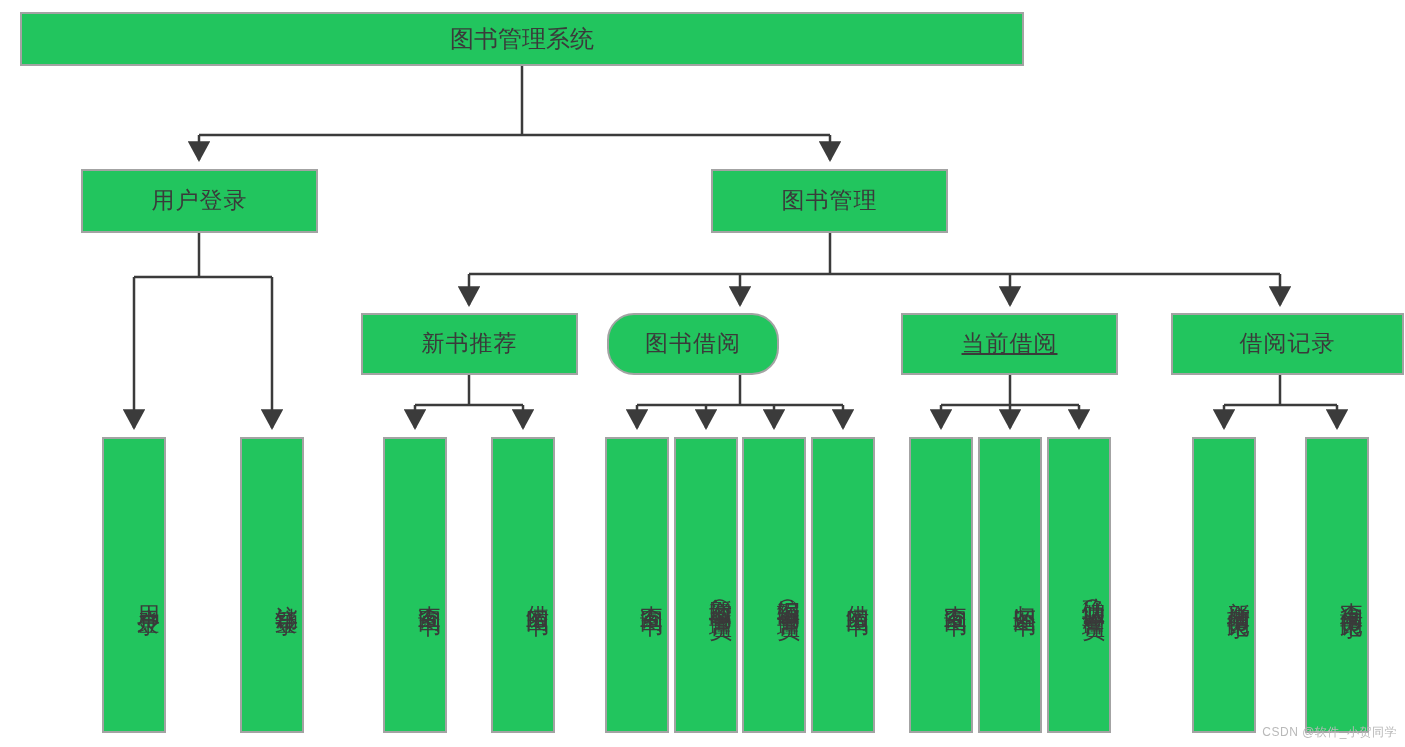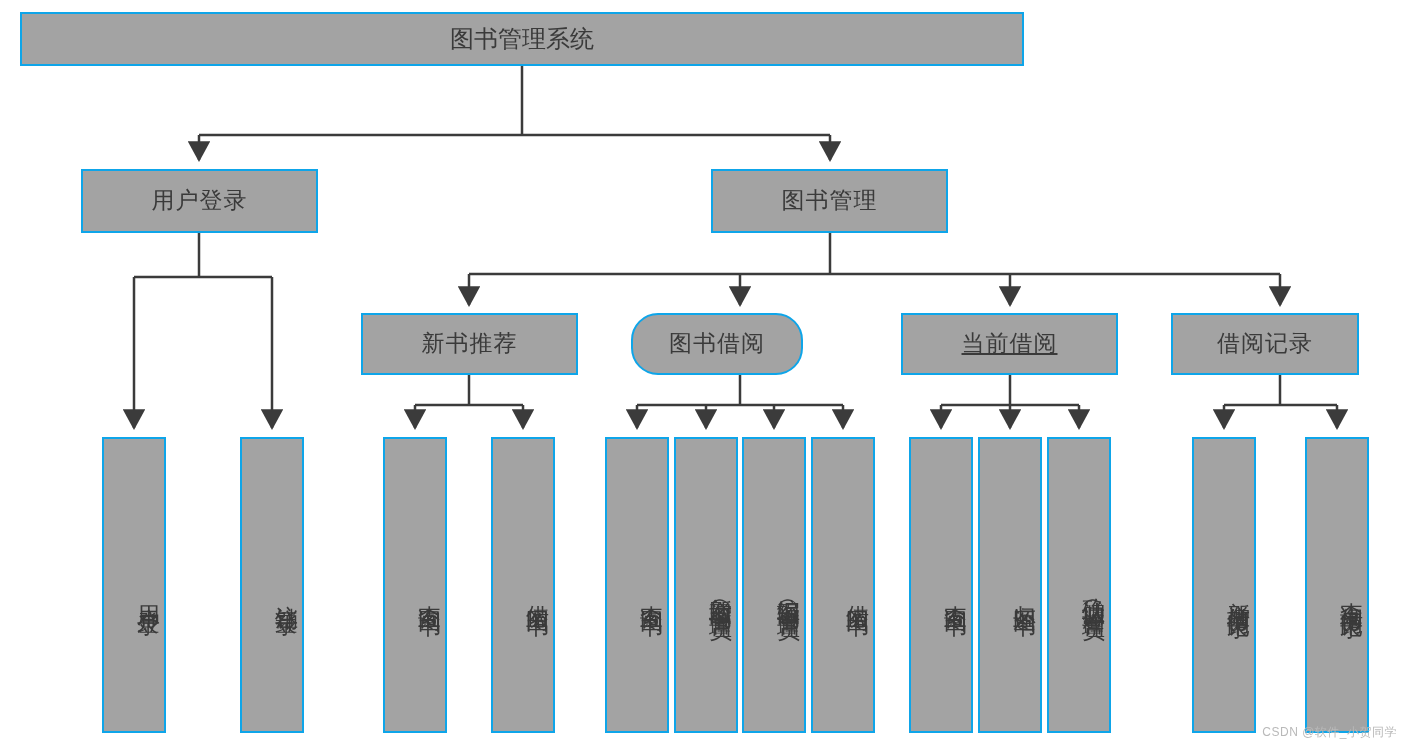--- a/index.html
+++ b/index.html
@@ -22,22 +22,22 @@
     position: absolute;
     left: 0;
     top: 0;
     width: 1405px;
     height: 747px;
     pointer-events: none;
   }
   .node {
     position: absolute;
     box-sizing: border-box;
-    background: #a3a3a3;
-    border: 2px solid #0ea5e9;
+    background: #22c55e;
+    border: 2px solid #a3a3a3;
     display: flex;
     align-items: center;
     justify-content: center;
     text-align: right;
     color: #3a3a3a;
   }
   .node.h {
     font-size: 23px;
     letter-spacing: 1px;
     line-height: 1.1;
@@ -119,23 +119,23 @@
       <path d="M 1337 405 L 1337 428" marker-end="url(#arrow)"></path>
     </g>
   </svg>
 
   <div class="node root" style="left:20px; top:12px; width:1004px; height:54px;">图书管理系统</div>
 
   <div class="node h" style="left:81px; top:169px; width:237px; height:64px;">用户登录</div>
   <div class="node h" style="left:361px; top:313px; width:217px; height:62px;">新书推荐</div>
 
   <div class="node h" style="left:711px; top:169px; width:237px; height:64px;">图书管理</div>
-  <div class="node h" style="left:631px; top:313px; width:172px; height:62px;border-radius:27px;">图书借阅</div>
+  <div class="node h" style="left:607px; top:313px; width:172px; height:62px;border-radius:27px;">图书借阅</div>
   <div class="node h" style="left:901px; top:313px; width:217px; height:62px;text-decoration:underline;">当前借阅</div>
-  <div class="node h" style="left:1171px; top:313px; width:188px; height:62px;">借阅记录</div>
+  <div class="node h" style="left:1171px; top:313px; width:233px; height:62px;">借阅记录</div>
 
   <div class="node leaf" style="left:102px; top:437px; width:64px; height:296px;">用户登录</div>
   <div class="node leaf" style="left:240px; top:437px; width:64px; height:296px;">注销登录</div>
 
   <div class="node leaf" style="left:383px; top:437px; width:64px; height:296px;">查询图书</div>
   <div class="node leaf" style="left:491px; top:437px; width:64px; height:296px;">借阅图书</div>
 
   <div class="node leaf" style="left:605px; top:437px; width:64px; height:296px;">查询图书</div>
   <div class="node leaf" style="left:674px; top:437px; width:64px; height:296px;">新增图书（管理员）</div>
   <div class="node leaf" style="left:742px; top:437px; width:64px; height:296px;">编辑图书（管理员）</div>

